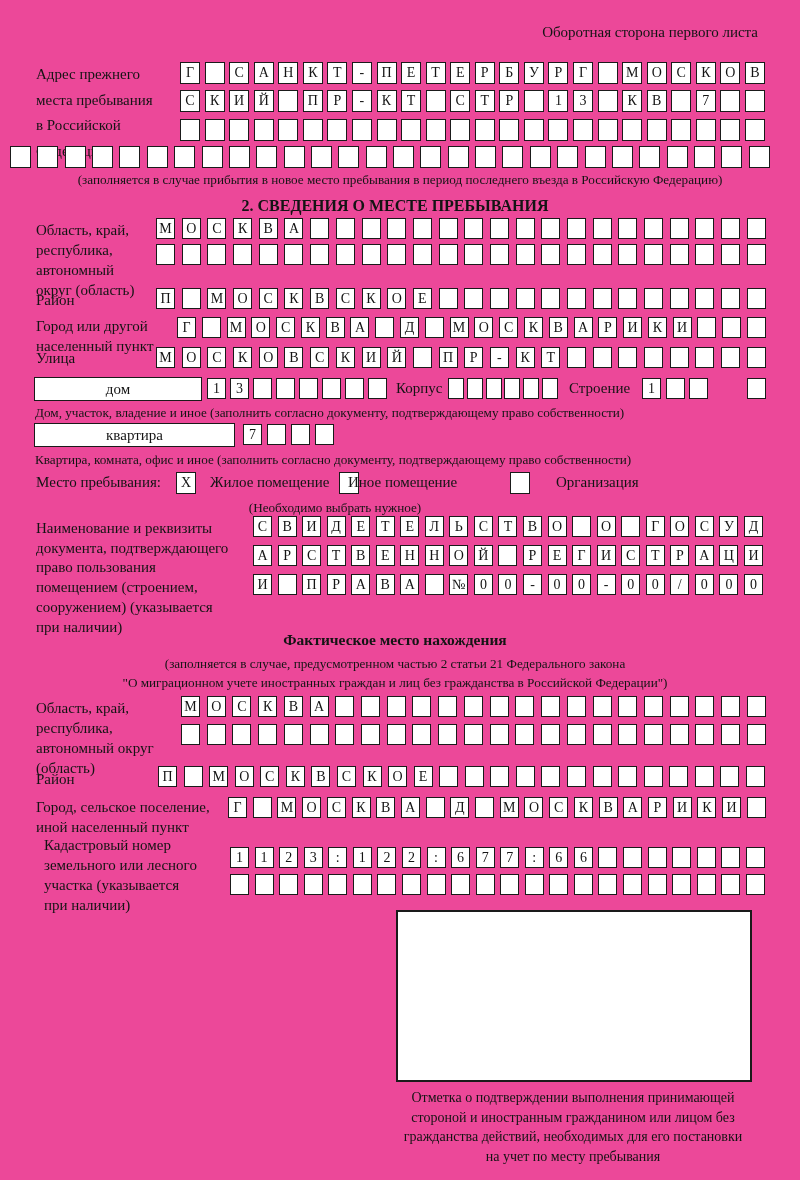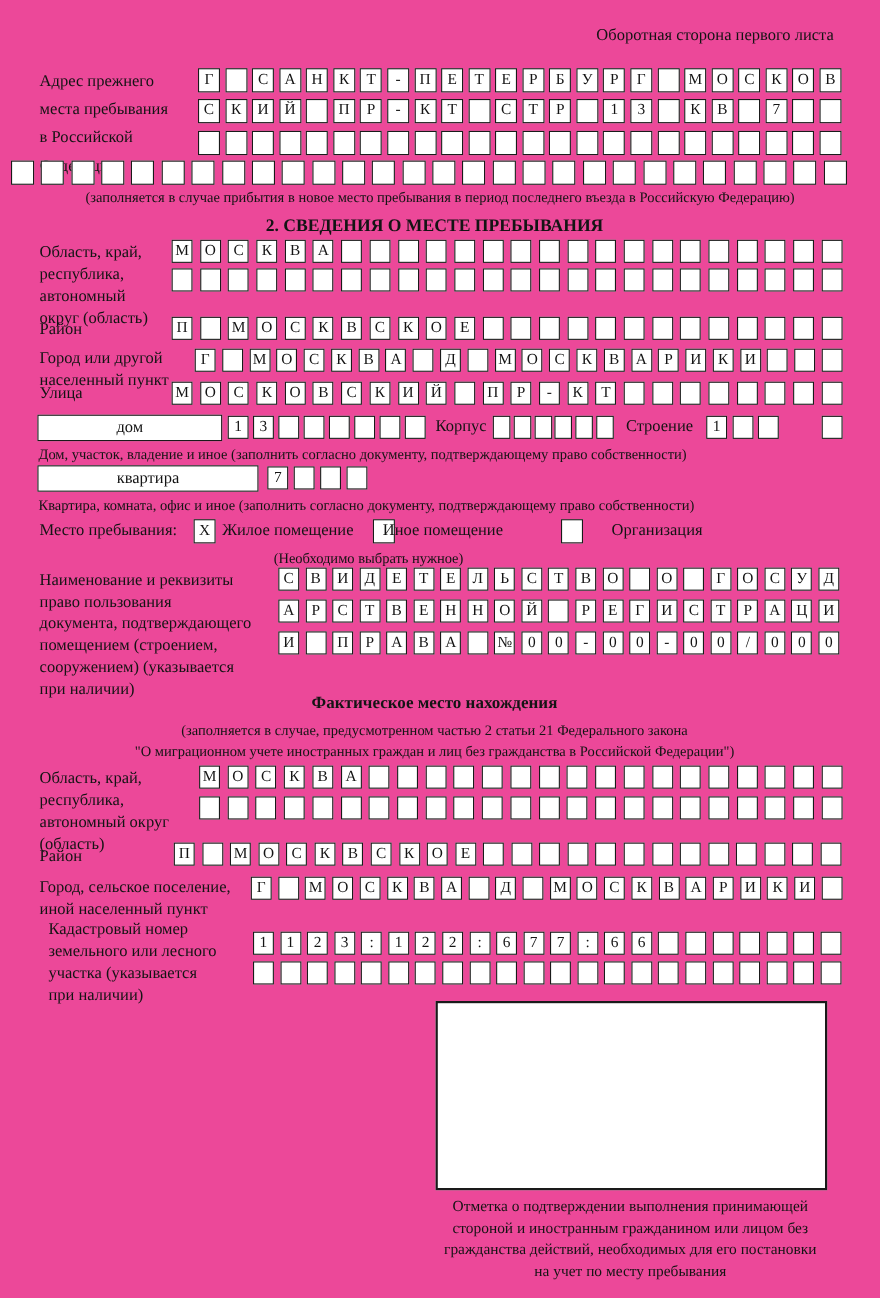--- a/index.html
+++ b/index.html
@@ -334,31 +334,31 @@
   <div class="row h21 cw19" style="left:243px;top:424px;width:91px;">
       <div class="cell">7</div>
       <div class="cell"></div>
       <div class="cell"></div>
       <div class="cell"></div>
     </div>
   <div class="note" style="left:35px;top:452px;">Квартира, комната, офис и иное (заполнить согласно документу, подтверждающему право собственности)</div>
 
   <div class="t" style="left:36px;top:474px;">Место пребывания:</div>
   <div class="cbox" style="left:176px;top:472px;">X</div>
-  <div class="t" style="left:202px;top:474px;">Жилое помещение</div>
+  <div class="t" style="left:210px;top:474px;">Жилое помещение</div>
   <div class="cbox" style="left:339px;top:472px;"></div>
   <div class="t" style="left:348px;top:474px;">Иное помещение</div>
   <div class="cbox" style="left:510px;top:472px;"></div>
   <div class="t" style="left:556px;top:474px;">Организация</div>
   <div class="note center" style="left:170px;top:500px;width:330px;">(Необходимо выбрать нужное)</div>
 
   <div class="lbl" style="left:36px;top:519px;line-height:19.7px;">
     <div>Наименование и реквизиты</div>
+    <div>документа, подтверждающего</div>
     <div>право пользования</div>
-    <div>документа, подтверждающего</div>
     <div>помещением (строением,</div>
     <div>сооружением) (указывается</div>
     <div>при наличии)</div>
   </div>
   <div class="row h21 cw19" style="left:253px;top:516px;width:510px;">
       <div class="cell">С</div>
       <div class="cell">В</div>
       <div class="cell">И</div>
       <div class="cell">Д</div>
       <div class="cell">Е</div>

